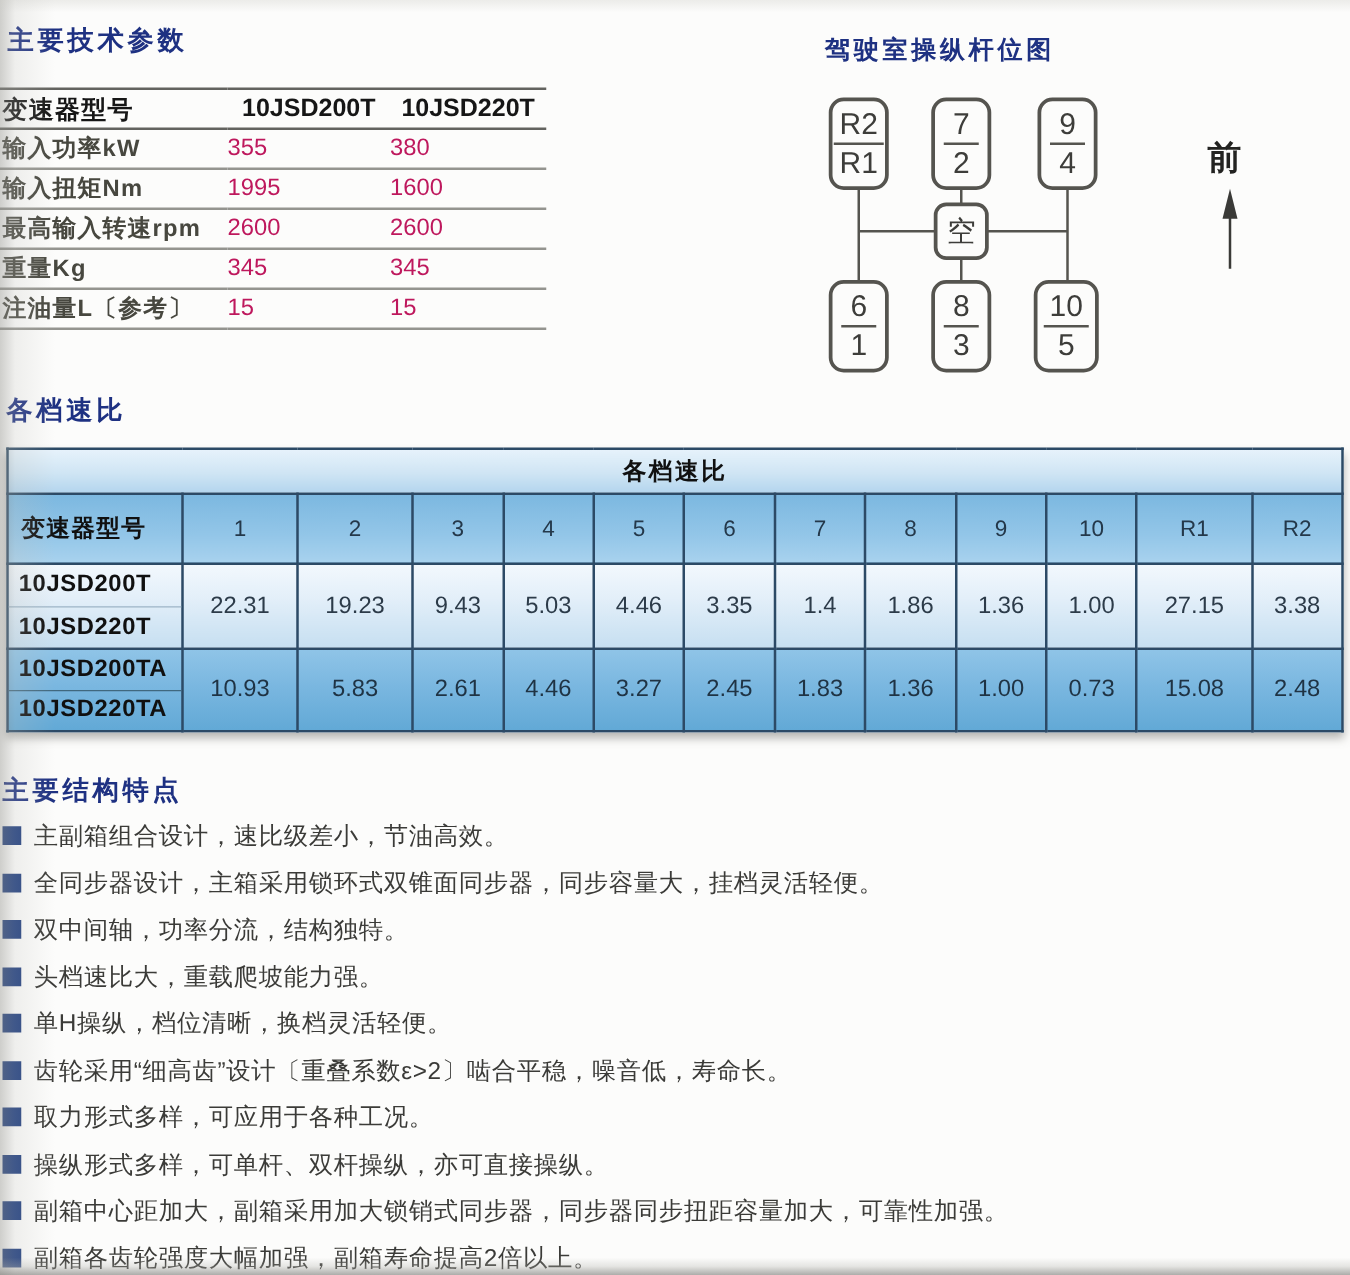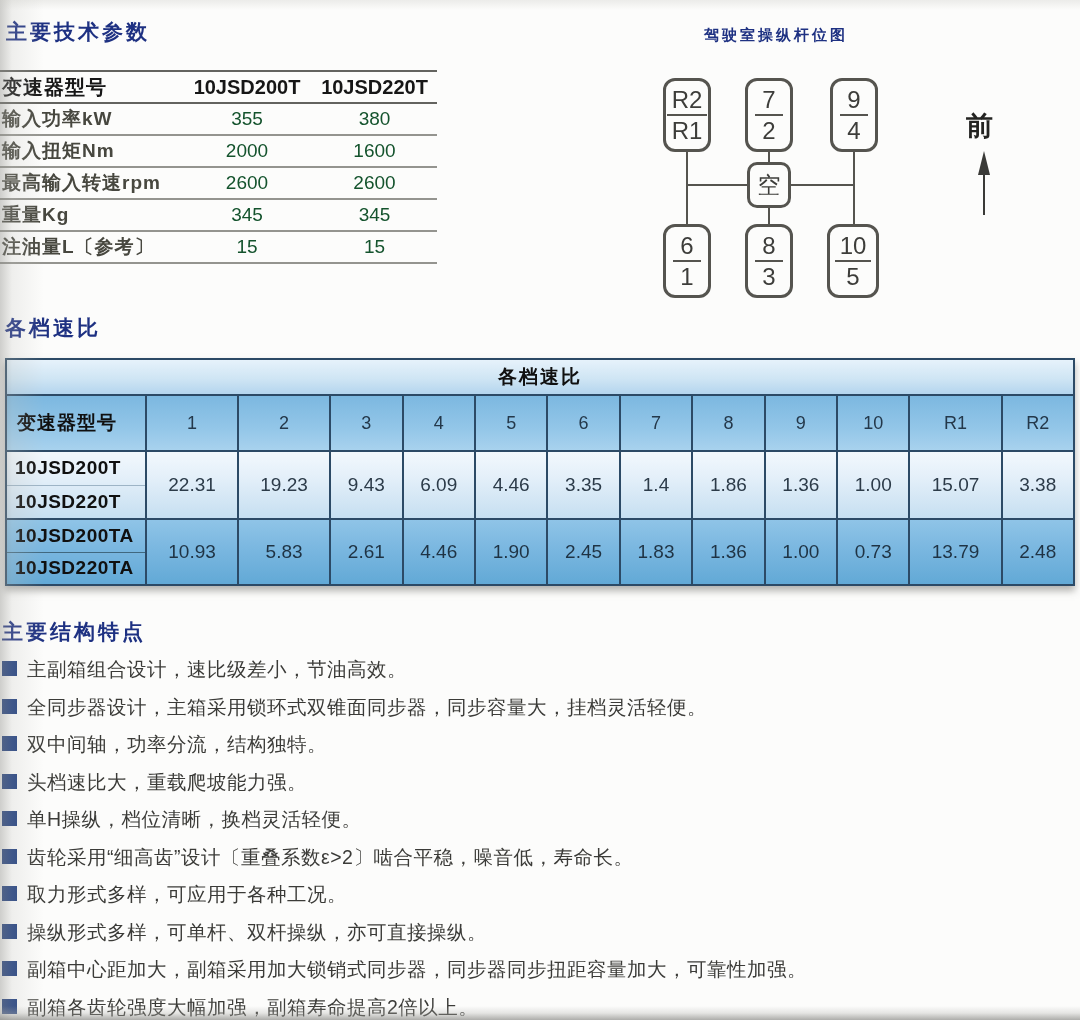--- a/index.html
+++ b/index.html
@@ -38,28 +38,28 @@
     border-collapse:collapse;
   }
   table.specs th, table.specs td { height:32px; vertical-align:middle; }
   table.specs tr.sp-head th {
     border-top:2px solid #63635f; border-bottom:2px solid #63635f;
     font-size:20px; color:#161616; font-weight:bold;
   }
   table.specs tr.sp-head th:first-child { text-align:left; padding-left:2px; letter-spacing:1px; }
   table.specs td { border-bottom:2px solid #94948f; font-size:19px; }
   table.specs td.sp-label { text-align:left; padding-left:2px; color:#47473f; font-weight:600; letter-spacing:1px; }
-  table.specs td.sp-val { text-align:center; color:#14532d; }
+  table.specs td.sp-val { text-align:left; color:#be185d; }
   table.specs col.c-label { width:182px; }
   table.specs col.c-v1 { width:130px; }
   table.specs col.c-v2 { width:125px; }
 
   
   #shift-diagram { position:absolute; left:648px; top:18px; width:432px; height:300px; }
-  #shift-heading { position:absolute; left:12px; top:8px; font-size:15px;margin-left:44px; }
+  #shift-heading { position:absolute; left:12px; top:8px; font-size:20px; }
   .sline { position:absolute; background:#55544f; z-index:1; }
   .gate {
     position:absolute; z-index:2;
     border:3px solid #55544f; border-radius:12px; background:#fcfcfb;
     display:flex; flex-direction:column; align-items:center; justify-content:center;
     width:48px; height:74px;
   }
   .gate .g-top {
     font-size:24px; color:#3d3d3a; line-height:29px; text-align:center;
     border-bottom:2px solid #55544f; padding:0 5px; min-width:28px;
@@ -141,21 +141,21 @@
     <th>10JSD200T</th>
     <th>10JSD220T</th>
   </tr>
   <tr>
     <td class="sp-label">输入功率kW</td>
     <td class="sp-val">355</td>
     <td class="sp-val">380</td>
   </tr>
   <tr>
     <td class="sp-label">输入扭矩Nm</td>
-    <td class="sp-val">2000</td>
+    <td class="sp-val">1995</td>
     <td class="sp-val">1600</td>
   </tr>
   <tr>
     <td class="sp-label">最高输入转速rpm</td>
     <td class="sp-val">2600</td>
     <td class="sp-val">2600</td>
   </tr>
   <tr>
     <td class="sp-label">重量Kg</td>
     <td class="sp-val">345</td>
@@ -237,48 +237,48 @@
   <tr class="rt-r1">
     <td class="model-cell">
       <div class="model-stack">
         <div class="mrow mr-a">10JSD200T</div>
         <div class="mrow">10JSD220T</div>
       </div>
     </td>
     <td>22.31</td>
     <td>19.23</td>
     <td>9.43</td>
-    <td>6.09</td>
+    <td>5.03</td>
     <td>4.46</td>
     <td>3.35</td>
     <td>1.4</td>
     <td>1.86</td>
     <td>1.36</td>
     <td>1.00</td>
-    <td>15.07</td>
+    <td>27.15</td>
     <td>3.38</td>
   </tr>
   <tr class="rt-r2">
     <td class="model-cell">
       <div class="model-stack">
         <div class="mrow mr-a">10JSD200TA</div>
         <div class="mrow">10JSD220TA</div>
       </div>
     </td>
     <td>10.93</td>
     <td>5.83</td>
     <td>2.61</td>
     <td>4.46</td>
-    <td>1.90</td>
+    <td>3.27</td>
     <td>2.45</td>
     <td>1.83</td>
     <td>1.36</td>
     <td>1.00</td>
     <td>0.73</td>
-    <td>13.79</td>
+    <td>15.08</td>
     <td>2.48</td>
   </tr>
 </tbody>
   </table>
 
 <div id="features-heading" class="h-navy">主要结构特点</div>
 
 <ul id="features-list">
   <li>
       <span class="bullet-sq"></span>

